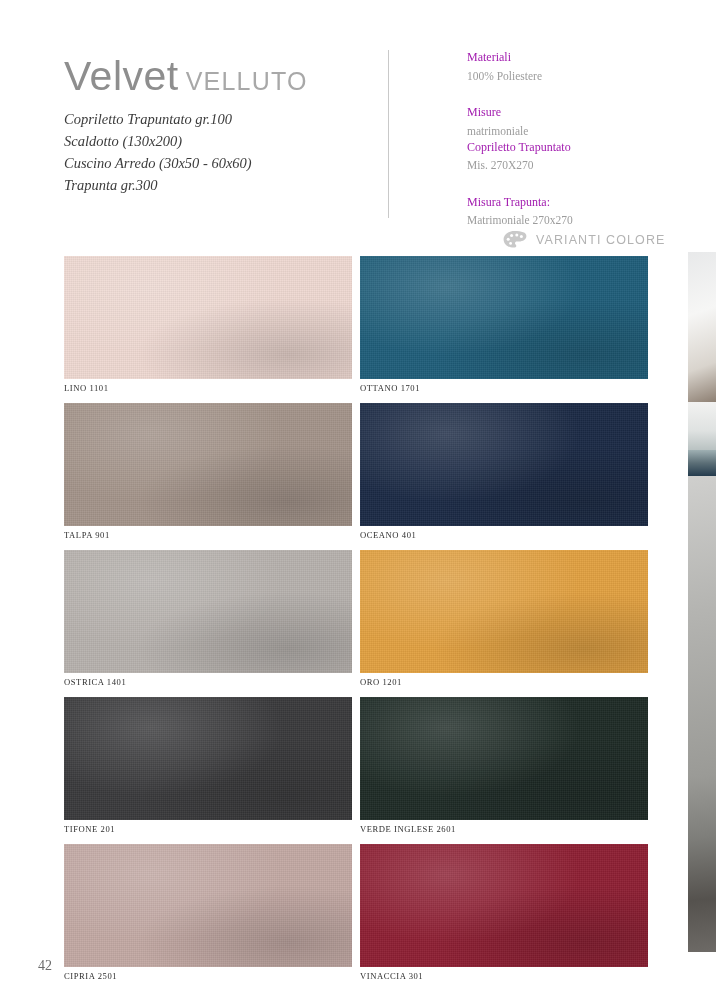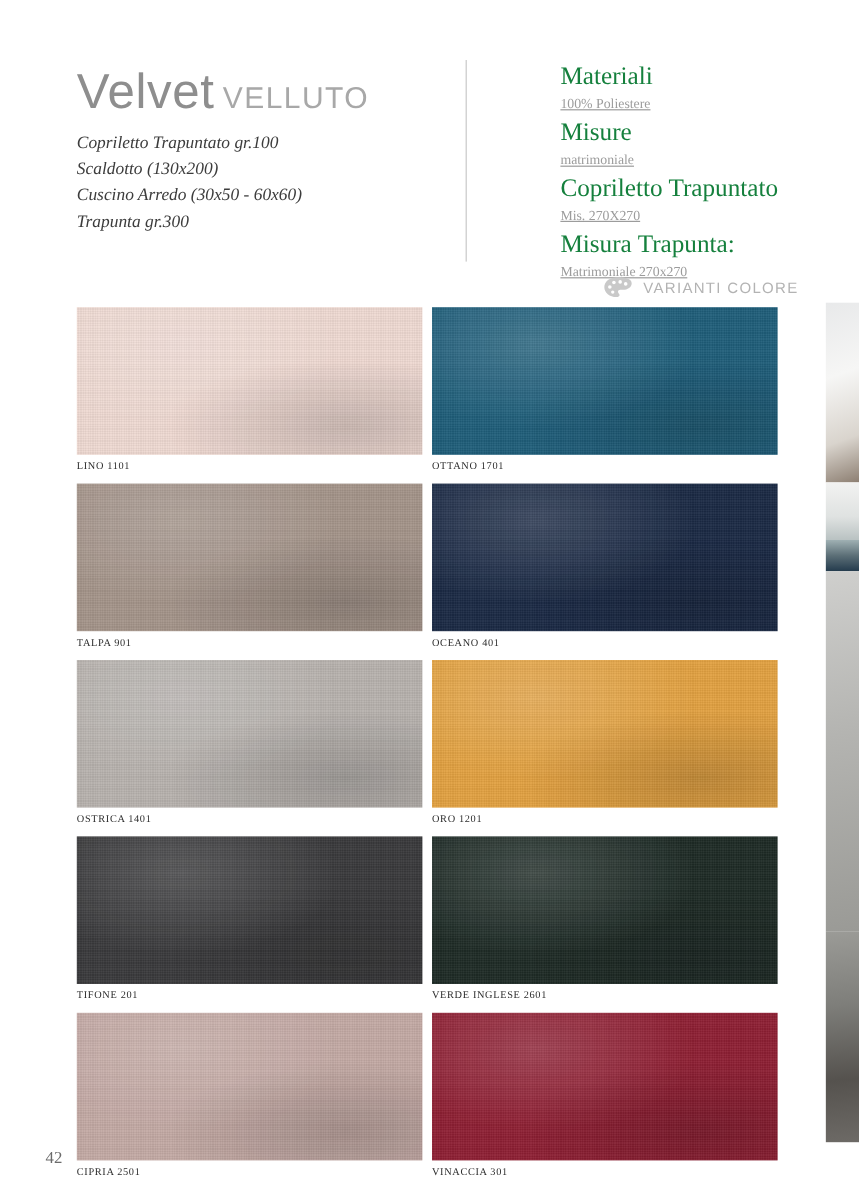--- a/index.html
+++ b/index.html
@@ -85,34 +85,34 @@
     width: 1px;
     height: 168px;
     background: #c9c9c9;
   }
 
   
   .spec-block { position: absolute; left: 467px; top: 50px; width: 215px; }
 
   .spec-h {
     font-family: "Liberation Serif", serif;
-    font-size: 21px;
-    color: #15803d;
+    font-size: 12px;
+    color: #a21caf;
     line-height: 1.3;
     white-space: nowrap;
   }
   .spec-v {
     font-family: "Liberation Serif", serif;
     font-size: 11.5px;
     color: #9c9c9c;
     line-height: 1.45;
     white-space: nowrap;
   }
-  .gap-m { margin-top: 1px; }
-  .gap-s { margin-top: 2px; text-decoration: underline; }
+  .gap-m { margin-top: 21px; }
+  .gap-s { margin-top: 2px; }
 
   
   .varianti {
     position: absolute;
     left: 502px;
     top: 230px;
     display: flex;
     align-items: center;
     gap: 8px;
   }

